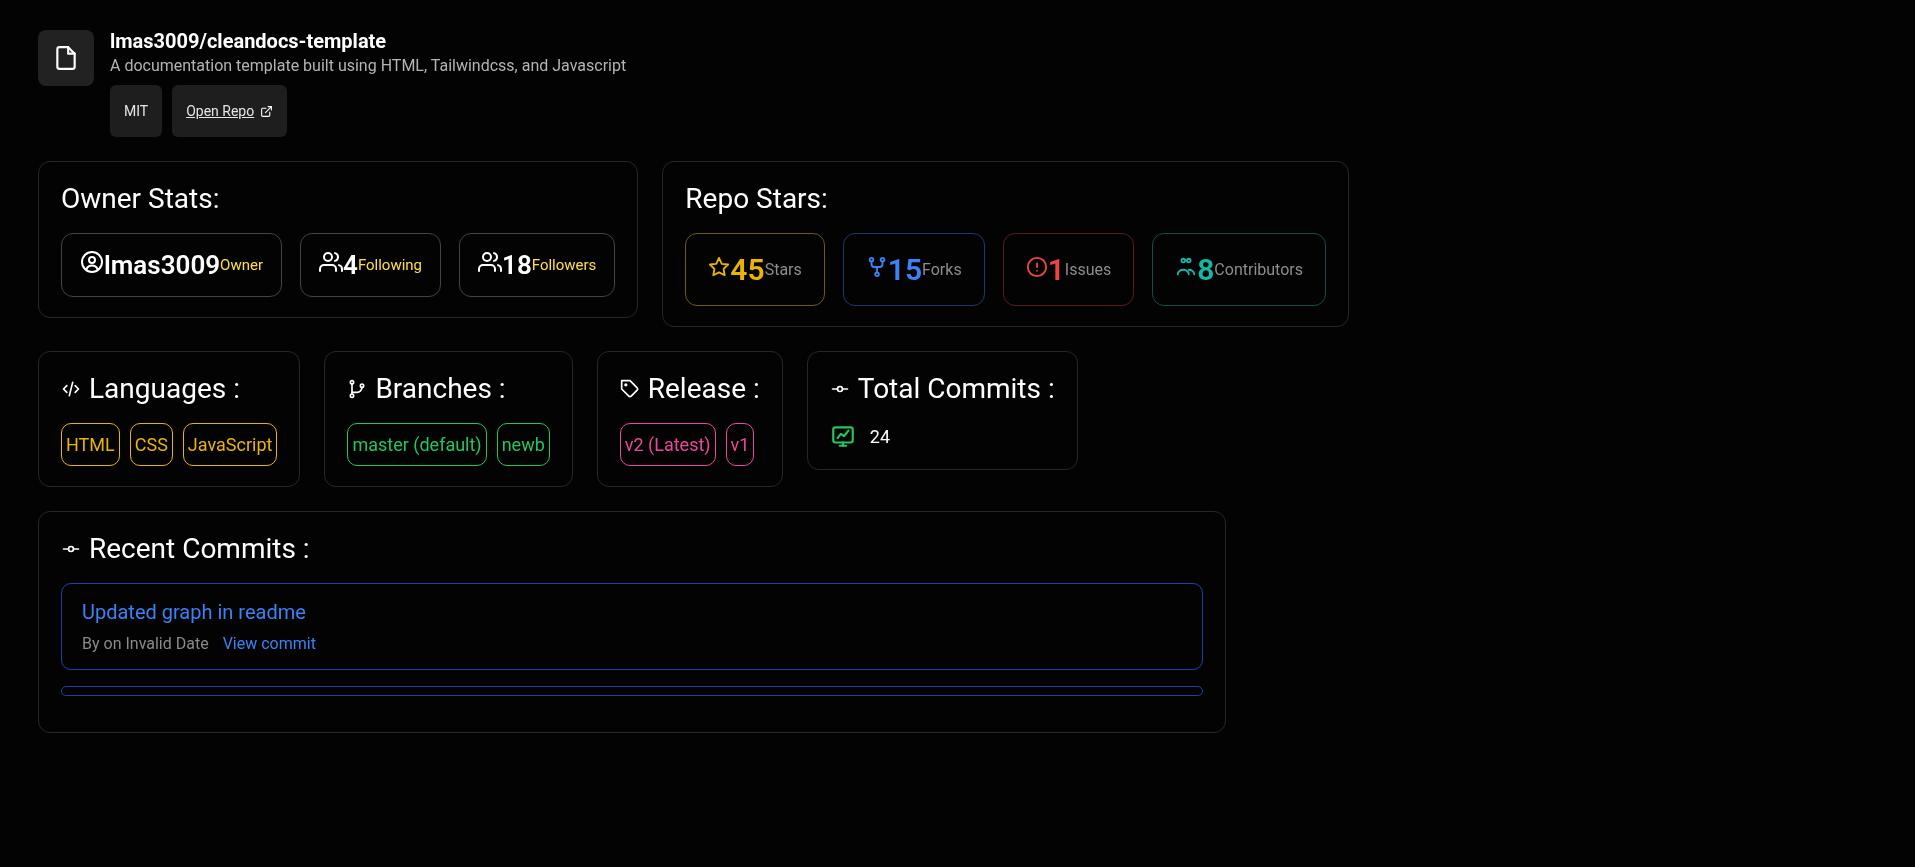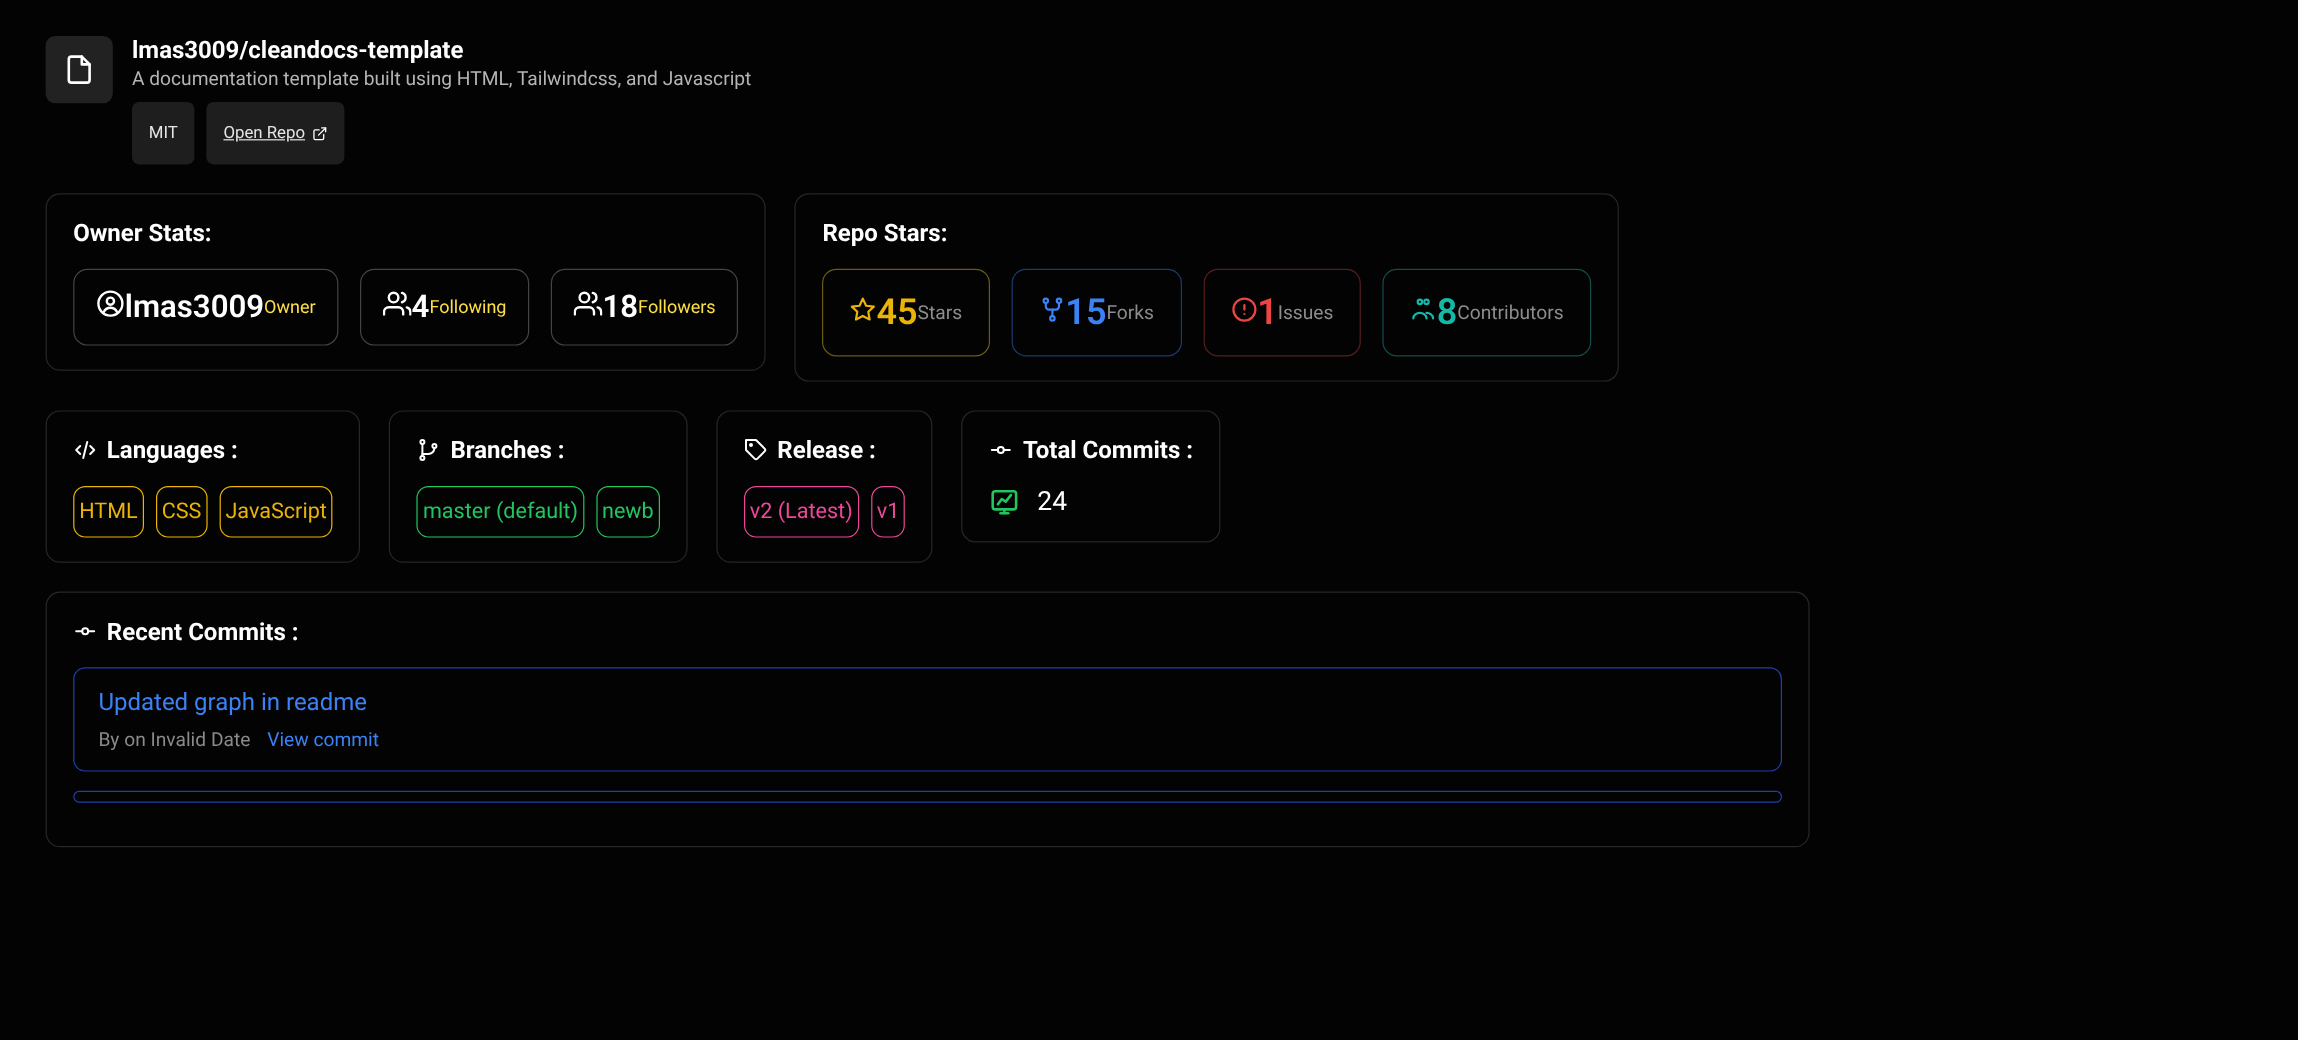--- a/index.html
+++ b/index.html
@@ -30,21 +30,21 @@
     background:#1e1e1e; color:#e5e5e5; padding:18px 14px;
     border-radius:6px; font-size:14px;
     display:inline-flex; align-items:center; gap:6px;
   }
 
   .row { display:flex; gap:24px; margin-bottom:24px; align-items:flex-start;}
   .panel {
     border:1px solid #272727; border-radius:12px;
     padding:20px 22px;
   }
-  .panel-title { font-size:20px; font-weight:700; margin-bottom:18px; display:flex; align-items:center; gap:8px;}
+  .panel-title { font-size:28px; font-weight:400; margin-bottom:18px; display:flex; align-items:center; gap:8px;}
 
   .stat-grid { display:flex; gap:18px; }
   .stat-card {
     border:1px solid #444; border-radius:12px;
     padding:14px 18px; min-width:130px;
     display:flex; flex-direction:row; align-items:center;
   }
   .stat-card svg { margin-bottom:6px; }
   .stat-big { font-size:26px; font-weight:600; margin:2px 0; }
   .stat-sub { font-size:15px; color:#fde047; }
@@ -64,21 +64,21 @@
 
   .tag-row { display:flex; gap:10px; flex-wrap:wrap; }
   .tag {
     border:1px solid; border-radius:10px;
     padding:10px 4px; font-size:18px;
   }
   .tag-yellow { color:#eab308; border-color:#eab308; }
   .tag-green  { color:#22c55e; border-color:#22c55e; }
   .tag-pink   { color:#ec4899; border-color:#ec4899; }
 
-  .tc-row { display:flex; align-items:center; gap:14px; font-size:22px; }
+  .tc-row { display:flex; align-items:center; gap:14px; font-size:18px; }
 
   .commits-panel { padding:20px 22px; }
   .commit-card {
     border:1px solid #1e40af; border-radius:10px;
     padding:16px 20px; margin-bottom:16px;
   }
   .commit-title { color:#3b82f6; font-size:20px; margin-bottom:10px;}
   .commit-meta  { font-size:16px; color:#8a8a8a; }
   .commit-meta a { color:#3b82f6; margin-left:10px; text-decoration:none;}
 
@@ -253,21 +253,21 @@
           <rect x="3" y="4" width="18" height="14" rx="2"></rect>
           <polyline points="7 14 10 10 13 12 17 7"></polyline>
           <line x1="9" y1="21" x2="15" y2="21"></line>
           <line x1="12" y1="18" x2="12" y2="21"></line>
         </svg>
       <span>24</span>
     </div>
   </div>
 </div>
 
-<div class="panel commits-panel" style="width:1470px;">
+<div class="panel commits-panel" style="width:1188px;">
   <div class="panel-title">
     <svg width="20" height="20" viewBox="0 0 24 24">
         <circle cx="12" cy="12" r="3"></circle>
         <line x1="3" y1="12" x2="9" y2="12"></line>
         <line x1="15" y1="12" x2="21" y2="12"></line>
       </svg>
     <span>Recent Commits :</span>
   </div>
 
   <div class="commit-card">

